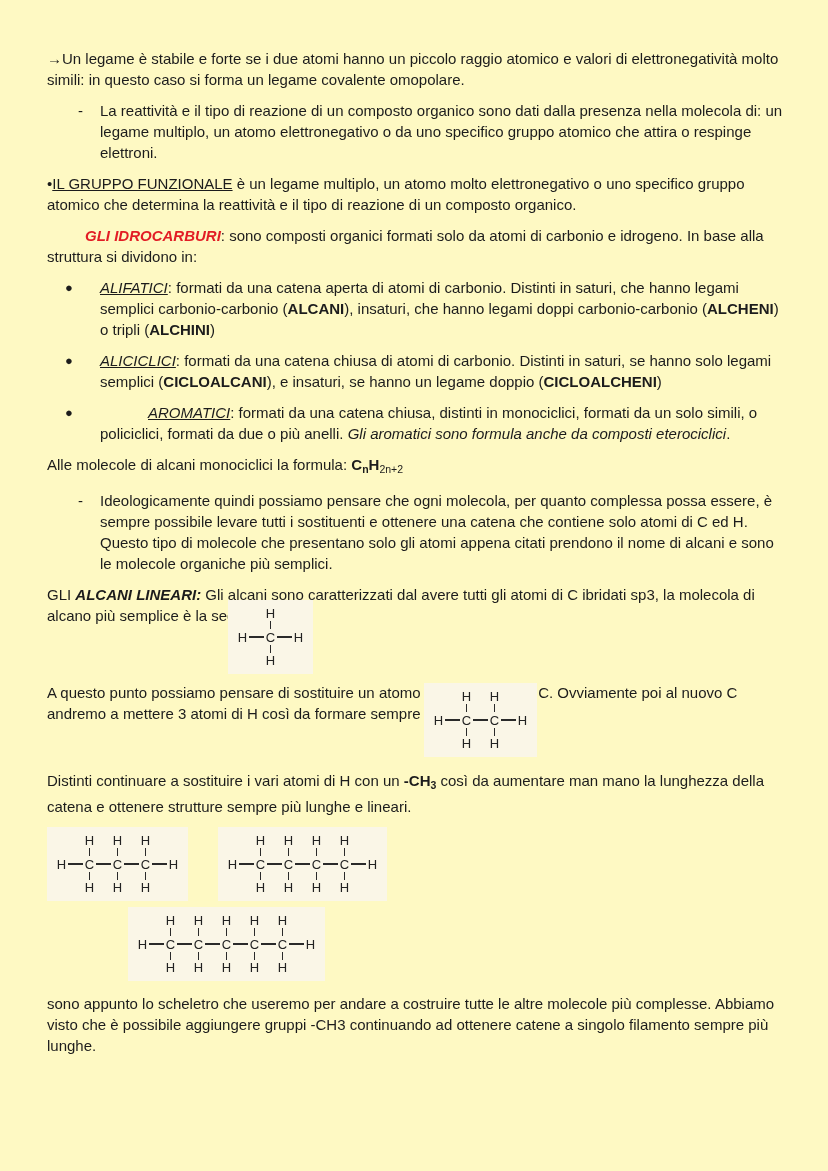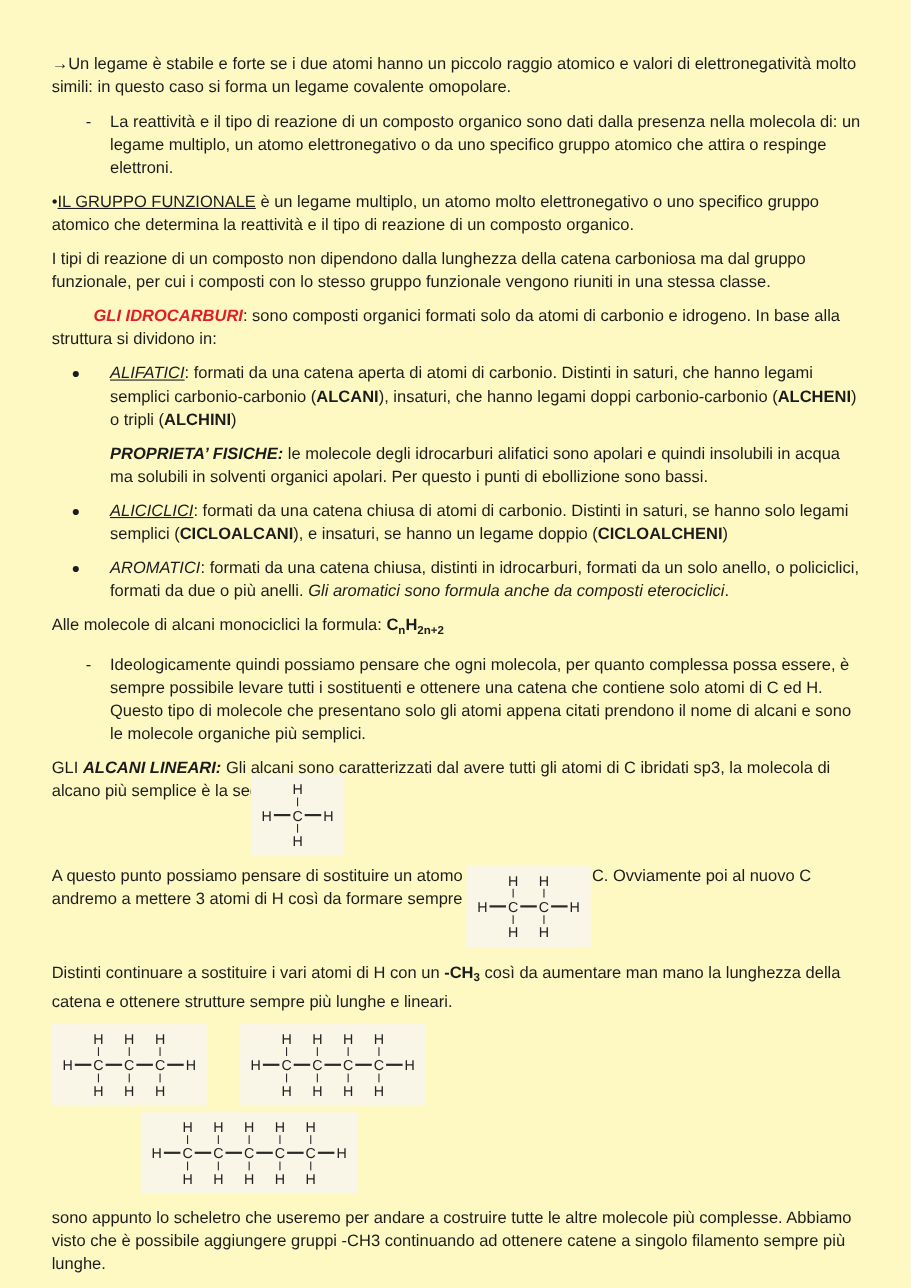--- a/index.html
+++ b/index.html
@@ -36,27 +36,25 @@
   .molgroup{margin-bottom:12px;}
 </style>
 </head>
 <body>
 
 <div class="page">
   <div class="content" id="doc" style="color: rgb(28, 28, 28);">
       <div class="blk p"><span>→Un legame è stabile e forte se i due atomi hanno un piccolo raggio atomico e valori di elettronegatività molto simili: in questo caso si forma un legame covalente omopolare.</span></div>
       <div class="blk dash"><span class="marker">-</span><span>La reattività e il tipo di reazione di un composto organico sono dati dalla presenza nella molecola di: un legame multiplo, un atomo elettronegativo o da uno specifico gruppo atomico che attira o respinge elettroni.</span></div>
       <div class="blk p"><span>•</span><span style="text-decoration: underline;">IL GRUPPO FUNZIONALE</span><span> è un legame multiplo, un atomo molto elettronegativo o uno specifico gruppo atomico che determina la reattività e il tipo di reazione di un composto organico.</span></div>
-      <div class="blk p"><span>I tipi di reazione di un composto non dipendono dalla lunghezza della catena carboniosa ma dal gruppo funzionale, per cui i composti con lo stesso gruppo funzionale vengono riuniti in una stessa classe.</span></div>
       <div class="blk p"><span style="font-weight: 700; font-style: italic; color: rgb(226, 29, 37); margin-left: 38px;">GLI IDROCARBURI</span><span>: sono composti organici formati solo da atomi di carbonio e idrogeno. In base alla struttura si dividono in:</span></div>
       <div class="blk bullet"><span class="marker">●</span><span style="font-style: italic; text-decoration: underline;">ALIFATICI</span><span>: formati da una catena aperta di atomi di carbonio. Distinti in saturi, che hanno legami semplici carbonio-carbonio (</span><span style="font-weight: 700;">ALCANI</span><span>), insaturi, che hanno legami doppi carbonio-carbonio (</span><span style="font-weight: 700;">ALCHENI</span><span>) o tripli (</span><span style="font-weight: 700;">ALCHINI</span><span>)</span></div>
-      <div class="blk indent"><span style="font-weight: 700; font-style: italic;">PROPRIETA’ FISICHE:</span><span> le molecole degli idrocarburi alifatici sono apolari e quindi insolubili in acqua ma solubili in solventi organici apolari. Per questo i punti di ebollizione sono bassi.</span></div>
       <div class="blk bullet"><span class="marker">●</span><span style="font-style: italic; text-decoration: underline;">ALICICLICI</span><span>: formati da una catena chiusa di atomi di carbonio. Distinti in saturi, se hanno solo legami semplici (</span><span style="font-weight: 700;">CICLOALCANI</span><span>), e insaturi, se hanno un legame doppio (</span><span style="font-weight: 700;">CICLOALCHENI</span><span>)</span></div>
-      <div class="blk bullet"><span class="marker">●</span><span style="font-style: italic; ">AROMATICI</span><span>: formati da una catena chiusa, distinti in idrocarburi, formati da un solo anello, o policiclici, formati da due o più anelli.  </span><span style="font-style: italic;">Gli aromatici sono formula anche da composti eterociclici</span><span>.</span></div>
-      <div class="blk p"><span>Alle molecole di alcani monociclici la formula: </span><span style="font-weight: 700;">C</span><span class="sub" style="font-weight: 700;">n</span><span style="font-weight: 700;">H</span><span class="sub" style="font-weight: 700; text-align: center;">2n+2</span></div>
+      <div class="blk bullet"><span class="marker">●</span><span style="font-style: italic; text-decoration: underline; margin-left: 48px;">AROMATICI</span><span>: formati da una catena chiusa, distinti in monociclici, formati da un solo simili, o policiclici, formati da due o più anelli.  </span><span style="font-style: italic;">Gli aromatici sono formula anche da composti eterociclici</span><span>.</span></div>
+      <div class="blk p"><span>Alle molecole di alcani monociclici la formula: </span><span style="font-weight: 700;">C</span><span class="sub" style="font-weight: 700;">n</span><span style="font-weight: 700;">H</span><span class="sub" style="font-weight: 400; text-align: center;">2n+2</span></div>
       <div class="blk dash"><span class="marker">-</span><span>Ideologicamente quindi possiamo pensare che ogni molecola, per quanto complessa possa essere, è sempre possibile levare tutti i sostituenti e ottenere una catena che contiene solo atomi di C ed H. Questo tipo di molecole che presentano solo gli atomi appena citati prendono il nome di alcani e sono le molecole organiche più semplici.</span></div>
       <div class="blk p" style="padding-bottom: 46px;"><span>GLI </span><span style="font-weight: 700; font-style: italic;">ALCANI LINEARI:</span><span> Gli alcani sono caratterizzati dal avere tutti gli atomi di C ibridati sp3, la molecola di alcano più semplice è la seguente:</span><div class="mol abs" style="background: rgb(250, 246, 231); grid-template-columns: 13px 15px 13px 15px 13px; left: 181px; top: 16px;">
           <div class="mcell r0"></div>
           <div class="mcell r0"></div>
           <div class="mcell r0">H</div>
           <div class="mcell r0"></div>
           <div class="mcell r0"></div>
           <div class="mcell r1"></div>
           <div class="mcell r1"></div>
           <div class="mcell r1">

